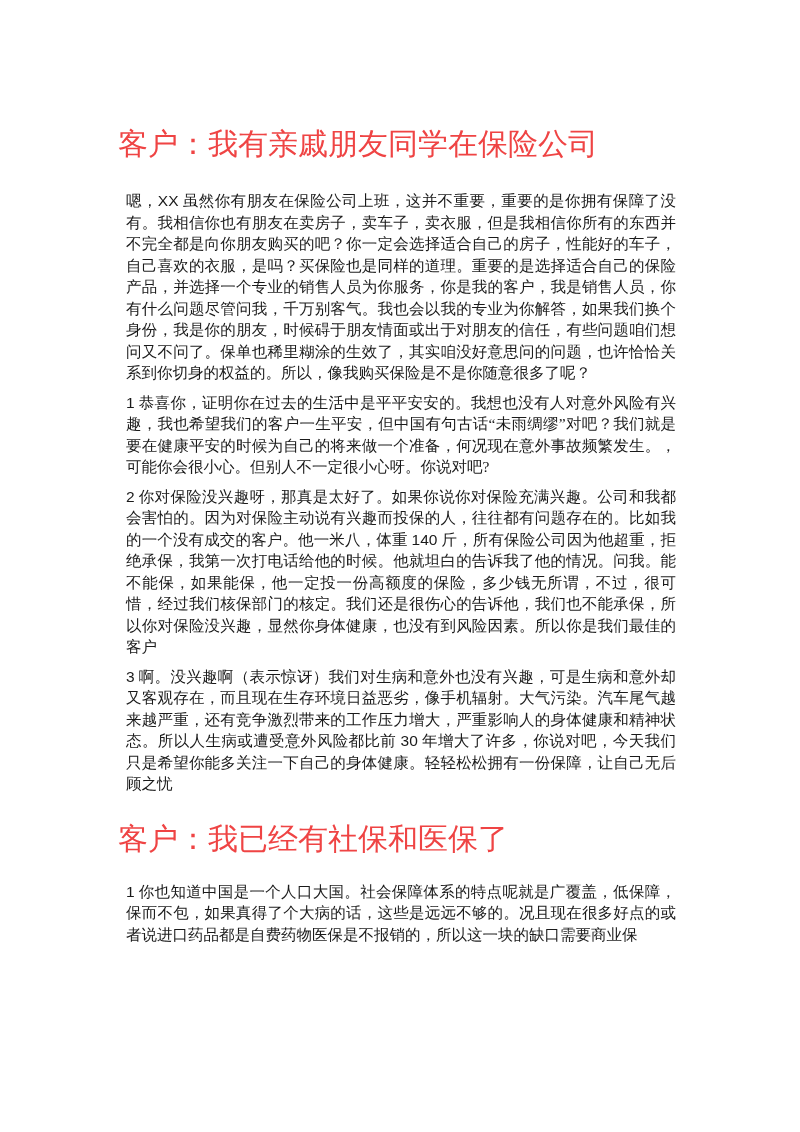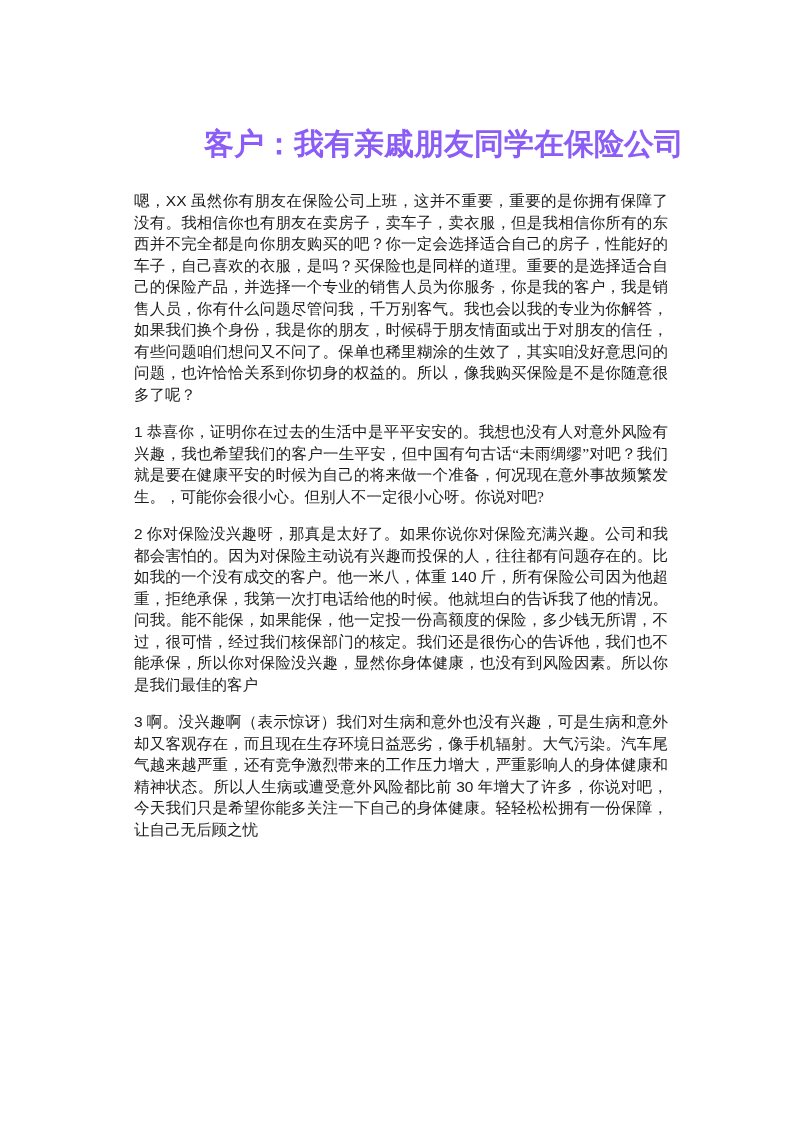--- a/index.html
+++ b/index.html
@@ -18,27 +18,26 @@
     box-sizing: border-box;
     width: 800px;
     height: 1132px;
     padding: 126px 116px 0 118px;
     background: #ffffff;
   }
   .doc-heading {
     margin: 0;
     font-size: 30px;
     line-height: 36px;
-    font-weight: bold;
-    color: #8b5cf6;
+    font-weight: normal;
+    color: #ef4444;
     letter-spacing: 0;
-    text-align: right;
   }
   .para {
-    margin: 16px;
+    margin: 8px;
     font-size: 15.5px;
     line-height: 21.5px;
     text-align: justify;
     text-justify: inter-ideograph;
     color: #1a1a1a;
   }
   
   #sec1 .doc-heading { margin-bottom: 28px; }
   #sec2 .doc-heading { margin-top: 20px; margin-bottom: 31px; }
   #sec3 .doc-heading { margin-top: 26px; margin-bottom: 24px; }
@@ -54,14 +53,18 @@
     <h1 class="doc-heading">客户：我有亲戚朋友同学在保险公司</h1>
     <p class="para mixed">嗯，<span class="lat">XX</span> 虽然你有朋友在保险公司上班，这并不重要，重要的是你拥有保障了没有。我相信你也有朋友在卖房子，卖车子，卖衣服，但是我相信你所有的东西并不完全都是向你朋友购买的吧？你一定会选择适合自己的房子，性能好的车子，自己喜欢的衣服，是吗？买保险也是同样的道理。重要的是选择适合自己的保险产品，并选择一个专业的销售人员为你服务，你是我的客户，我是销售人员，你有什么问题尽管问我，千万别客气。我也会以我的专业为你解答，如果我们换个身份，我是你的朋友，时候碍于朋友情面或出于对朋友的信任，有些问题咱们想问又不问了。保单也稀里糊涂的生效了，其实咱没好意思问的问题，也许恰恰关系到你切身的权益的。所以，像我购买保险是不是你随意很多了呢？</p>
   </section>
 
   <section class="doc-section" id="sec2">
     <p class="para mixed"><span class="lat">1</span> 恭喜你，证明你在过去的生活中是平平安安的。我想也没有人对意外风险有兴趣，我也希望我们的客户一生平安，但中国有句古话“未雨绸缪”对吧？我们就是要在健康平安的时候为自己的将来做一个准备，何况现在意外事故频繁发生。，可能你会很小心。但别人不一定很小心呀。你说对吧?</p>
     <p class="para mixed"><span class="lat">2</span> 你对保险没兴趣呀，那真是太好了。如果你说你对保险充满兴趣。公司和我都会害怕的。因为对保险主动说有兴趣而投保的人，往往都有问题存在的。比如我的一个没有成交的客户。他一米八，体重 <span class="lat">140</span> 斤，所有保险公司因为他超重，拒绝承保，我第一次打电话给他的时候。他就坦白的告诉我了他的情况。问我。能不能保，如果能保，他一定投一份高额度的保险，多少钱无所谓，不过，很可惜，经过我们核保部门的核定。我们还是很伤心的告诉他，我们也不能承保，所以你对保险没兴趣，显然你身体健康，也没有到风险因素。所以你是我们最佳的客户</p>
     <p class="para mixed"><span class="lat">3</span> 啊。没兴趣啊（表示惊讶）我们对生病和意外也没有兴趣，可是生病和意外却又客观存在，而且现在生存环境日益恶劣，像手机辐射。大气污染。汽车尾气越来越严重，还有竞争激烈带来的工作压力增大，严重影响人的身体健康和精神状态。所以人生病或遭受意外风险都比前 <span class="lat">30</span> 年增大了许多，你说对吧，今天我们只是希望你能多关注一下自己的身体健康。轻轻松松拥有一份保障，让自己无后顾之忧</p>
   </section>
 
+  <section class="doc-section" id="sec3">
+    <h1 class="doc-heading">客户：我已经有社保和医保了</h1>
+    <p class="para mixed"><span class="lat">1</span> 你也知道中国是一个人口大国。社会保障体系的特点呢就是广覆盖，低保障，保而不包，如果真得了个大病的话，这些是远远不够的。况且现在很多好点的或者说进口药品都是自费药物医保是不报销的，所以这一块的缺口需要商业保</p>
+  </section>
 
 </div>
 
 </body></html>

